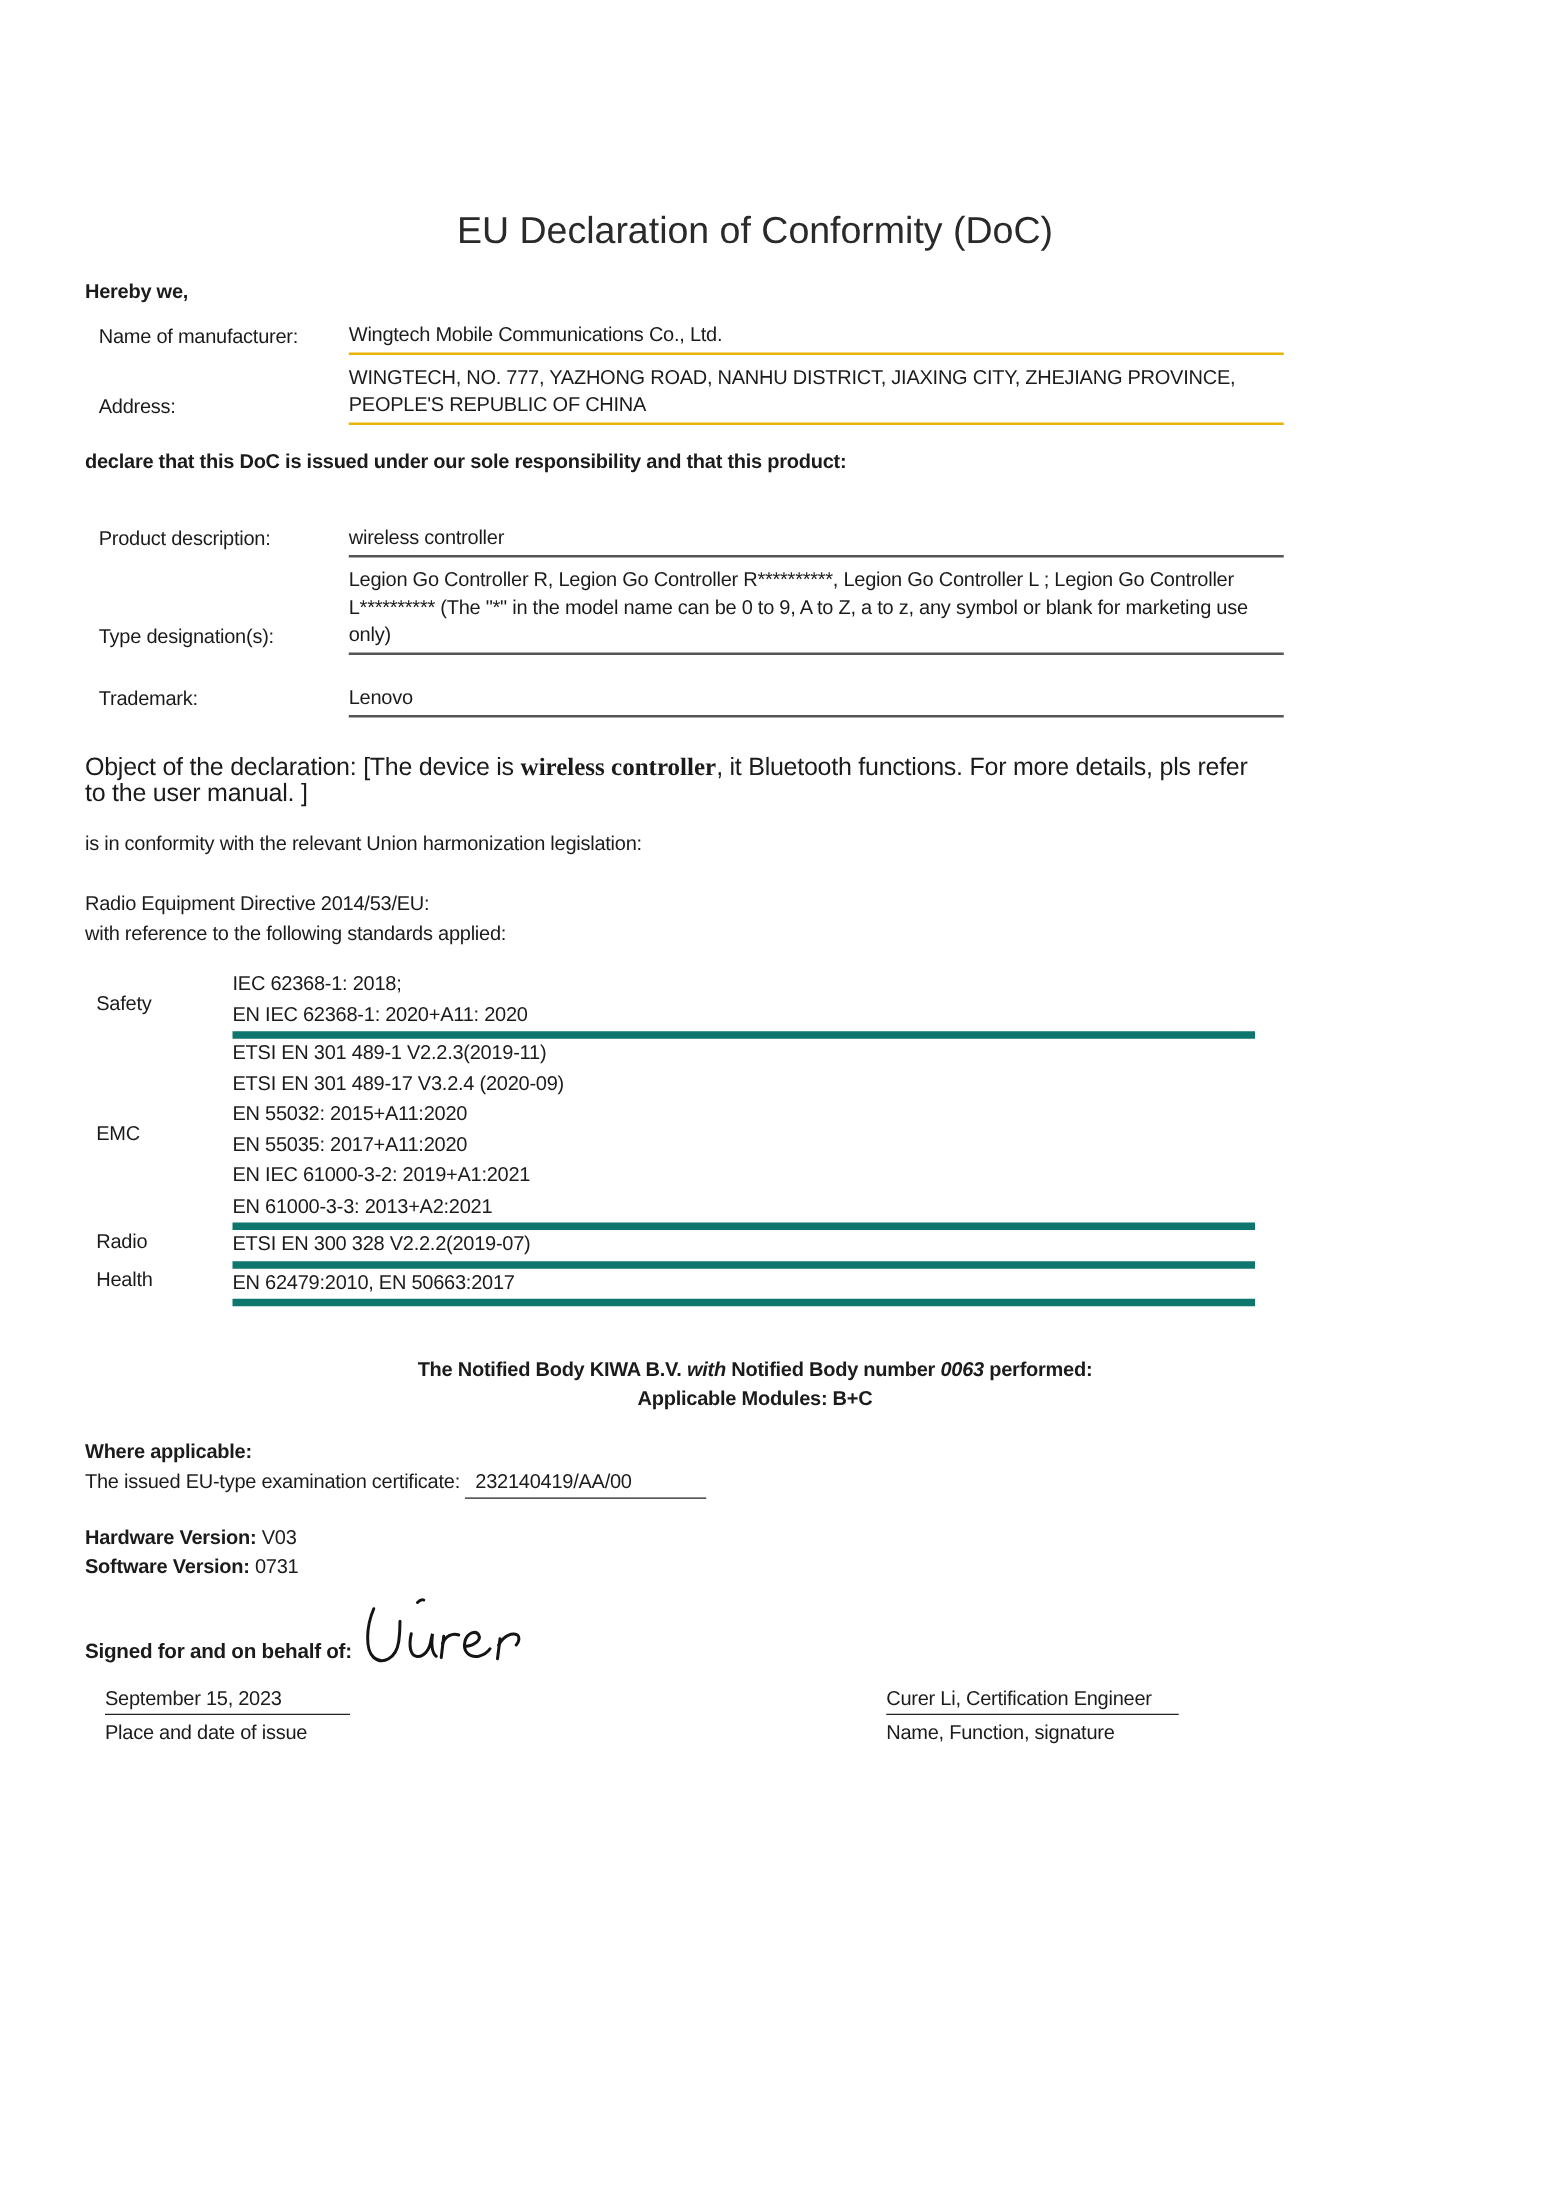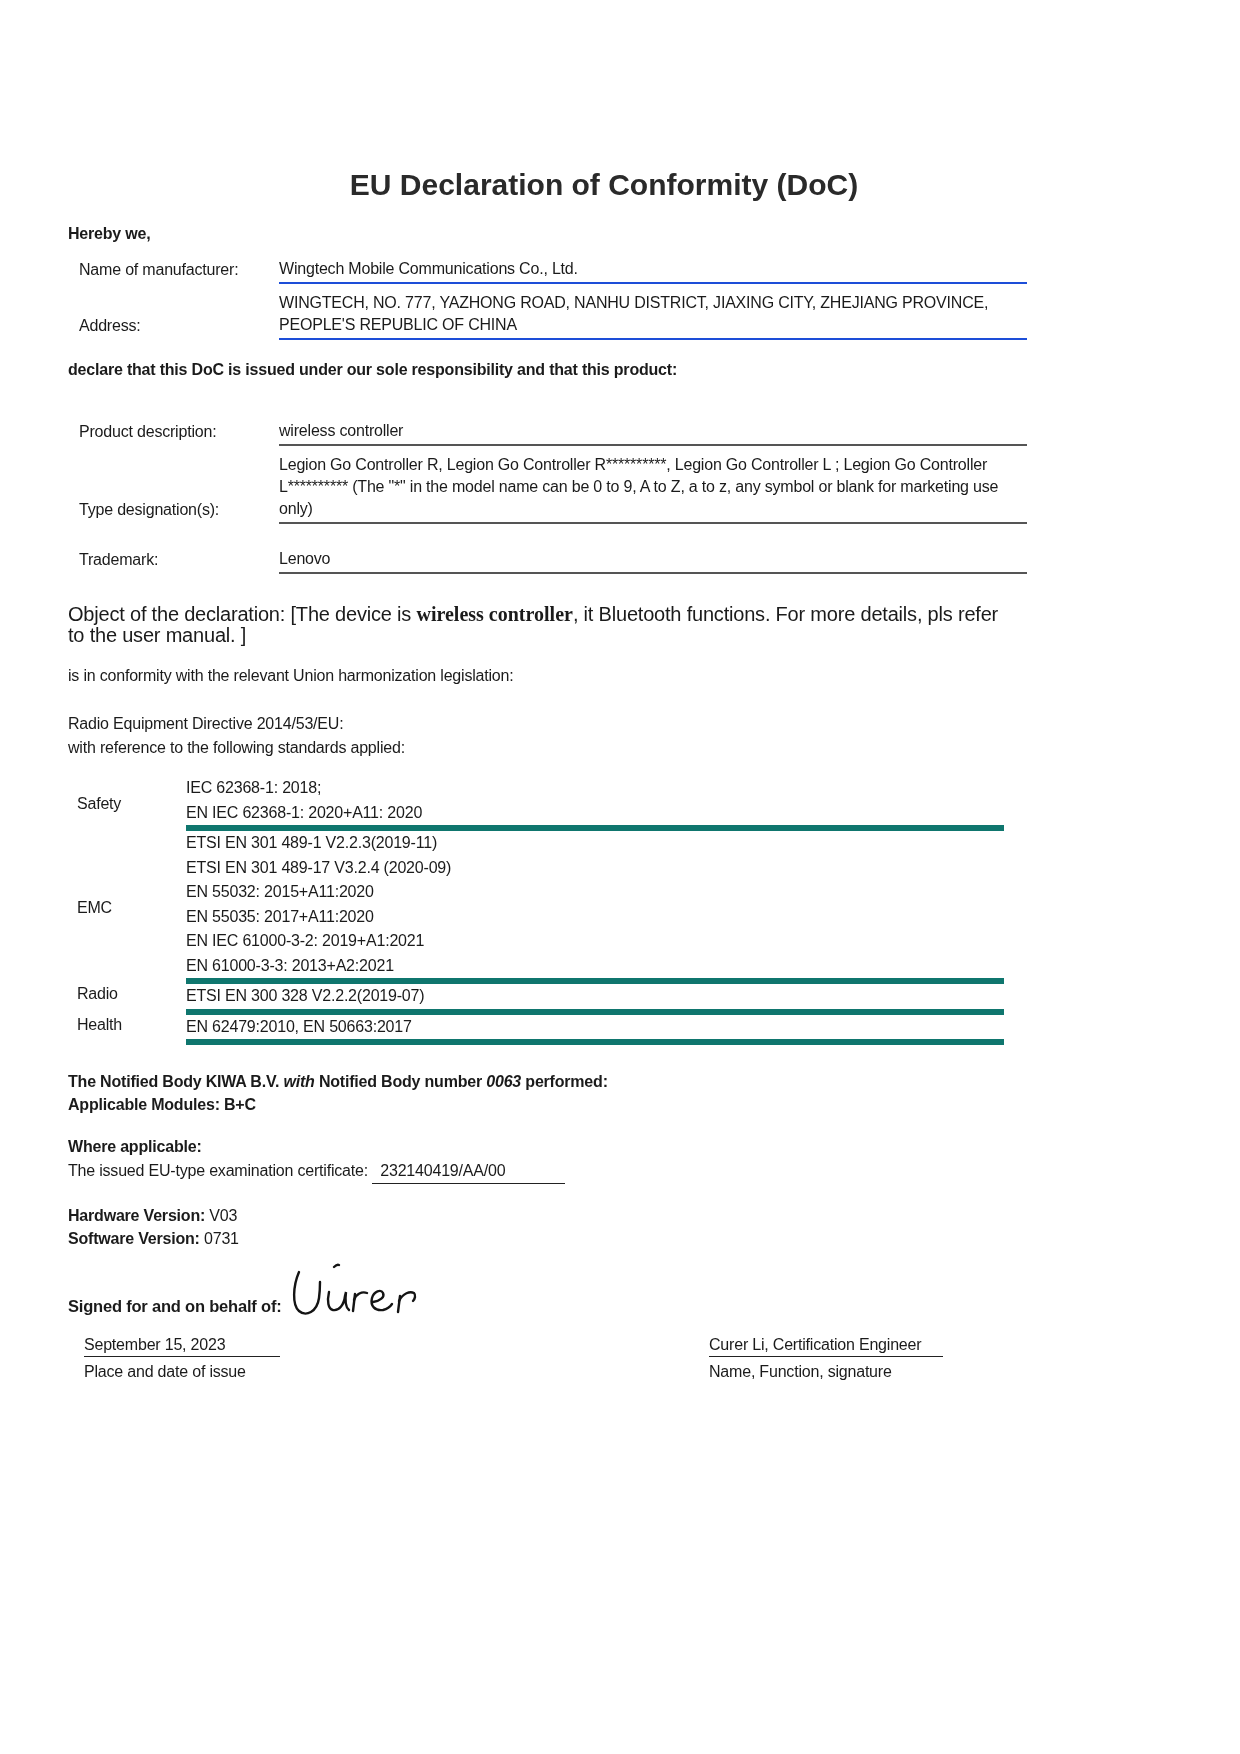--- a/index.html
+++ b/index.html
@@ -12,41 +12,41 @@
     font-family: "Liberation Sans", sans-serif;
     color: #1b1b1b;
     letter-spacing: -0.2px;
     overflow: hidden;
   }
   .content { padding: 168px 100px 0 68px; }
 
   .doc-title {
     text-align: center;
     font-size: 30px;
-    font-weight: 700;
+    font-weight: 400;
     color: #2a2a2a;
     letter-spacing: 0px;
     margin: 0 40px 22px 40px;
   }
 
   .body-text { font-size: 16px; line-height: 20px; }
   .bold { font-weight: 700; }
 
   .hereby { margin: 0 0 14px 0; font-weight: 700; }
 
   
   .info-row { display: flex; align-items: flex-end; }
   .info-row .label {
     flex: none; width: 211px; padding-left: 11px;
     box-sizing: border-box; font-size: 16px; line-height: 22px;
     padding-bottom: 3px;
   }
   .info-row .value {
     flex: none; width: 748px; font-size: 16px; line-height: 22px;
-    border-bottom: 2px solid #1d4ed8; padding-bottom: 2px;
+    border-bottom: 2px solid #eab308; padding-bottom: 2px;
   }
   .info-row.dark .value { border-bottom: 2px solid #555; }
   .mt8  { margin-top: 8px; }
   .mt24 { margin-top: 24px; }
   .mt40 { margin-top: 40px; }
 
   .declare { margin-top: 20px; font-weight: 700; }
 
   .object-para { margin-top: 30px; width: 935px; font-size: 20px; line-height: 21px; }
   .object-bold { font-family: "Liberation Serif", serif; font-weight: 700; letter-spacing: 0; }
@@ -60,21 +60,21 @@
   .std-label {
     flex: none; width: 118px; padding-left: 9px; box-sizing: border-box;
     font-size: 16px; display: flex; align-items: center;
   }
   .std-label.top { align-items: flex-start; padding-top: 1px; }
   .std-values {
     flex: none; width: 818px; font-size: 16px; line-height: 24.5px;
     border-bottom: 6px solid #0f766e; box-sizing: border-box;
   }
 
-  .notified { margin-top: 25px; line-height: 23px; font-weight: 700; }
+  .notified { margin-top: 40px; line-height: 23px; font-weight: 700; text-align: center; }
   .notified .bi { font-style: italic; font-weight: 700; }
 
   .where { margin-top: 20px; line-height: 22px; }
   .where-head { font-weight: 700; }
   .cert-line { margin-top: 2px; }
   .cert-number {
     display: inline-block; padding: 0 60px 1px 8px;
     border-bottom: 1.5px solid #222;
   }
 

